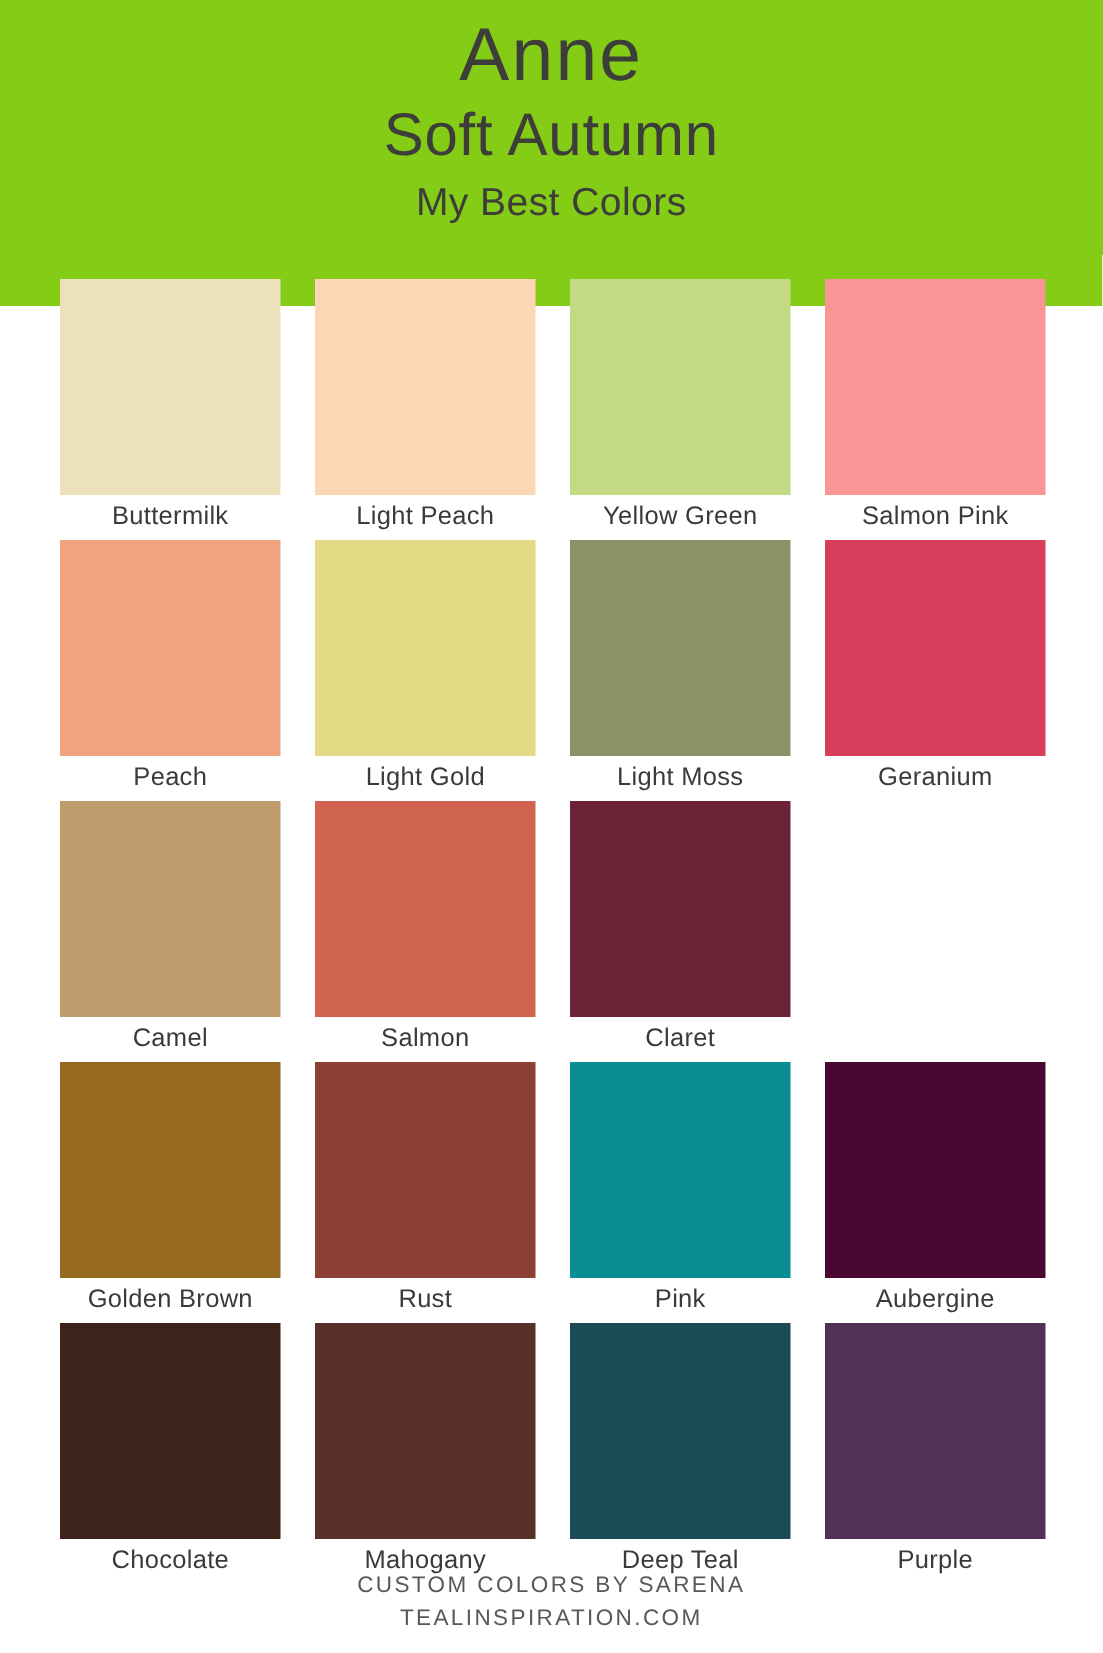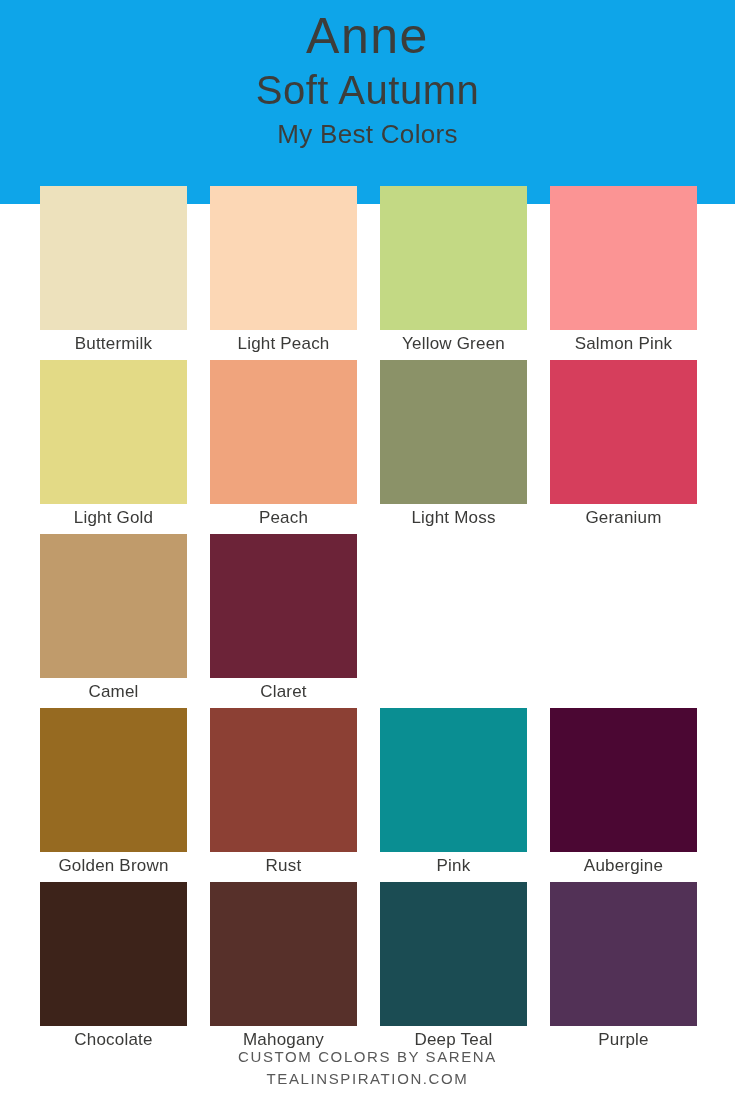--- a/index.html
+++ b/index.html
@@ -15,21 +15,21 @@
   #page {
     position: relative;
     width: 735px;
     height: 1102px;
     background: #ffffff;
   }
 
   
   .header {
     height: 204px;
-    background: #0ea5e9;
+    background: #84cc16;
     display: flex;
     flex-direction: column;
     align-items: center;
     justify-content: flex-start;
     padding-top: 6px;
   }
 
   .client-name {
     font-size: 50px;
     font-weight: 400;
@@ -136,40 +136,44 @@
           <div class="swatch" style="background-color: rgb(195, 217, 132);"></div>
           <div class="swatch-label">Yellow Green</div>
         </div>
         <div class="cell">
           <div class="swatch" style="background-color: rgb(251, 148, 148);"></div>
           <div class="swatch-label">Salmon Pink</div>
         </div>
       </div>
       <div class="row">
         <div class="cell">
+          <div class="swatch" style="background-color: rgb(240, 164, 125);"></div>
+          <div class="swatch-label">Peach</div>
+        </div>
+        <div class="cell">
           <div class="swatch" style="background-color: rgb(227, 218, 134);"></div>
           <div class="swatch-label">Light Gold</div>
         </div>
         <div class="cell">
-          <div class="swatch" style="background-color: rgb(240, 164, 125);"></div>
-          <div class="swatch-label">Peach</div>
-        </div>
-        <div class="cell">
           <div class="swatch" style="background-color: rgb(139, 146, 104);"></div>
           <div class="swatch-label">Light Moss</div>
         </div>
         <div class="cell">
           <div class="swatch" style="background-color: rgb(214, 62, 92);"></div>
           <div class="swatch-label">Geranium</div>
         </div>
       </div>
       <div class="row">
         <div class="cell">
           <div class="swatch" style="background-color: rgb(192, 155, 107);"></div>
           <div class="swatch-label">Camel</div>
+        </div>
+        <div class="cell">
+          <div class="swatch" style="background-color: rgb(209, 100, 81);"></div>
+          <div class="swatch-label">Salmon</div>
         </div>
         <div class="cell">
           <div class="swatch" style="background-color: rgb(108, 35, 56);"></div>
           <div class="swatch-label">Claret</div>
         </div>
       </div>
       <div class="row">
         <div class="cell">
           <div class="swatch" style="background-color: rgb(150, 106, 33);"></div>
           <div class="swatch-label">Golden Brown</div>

